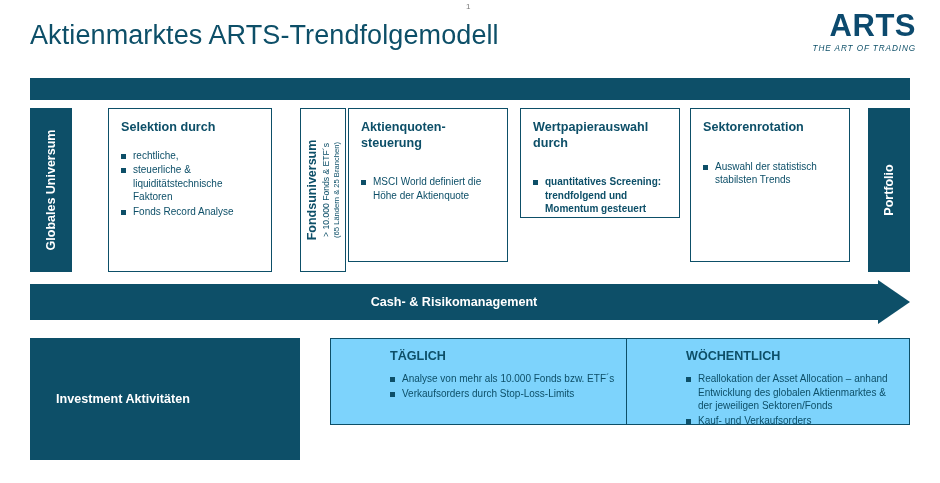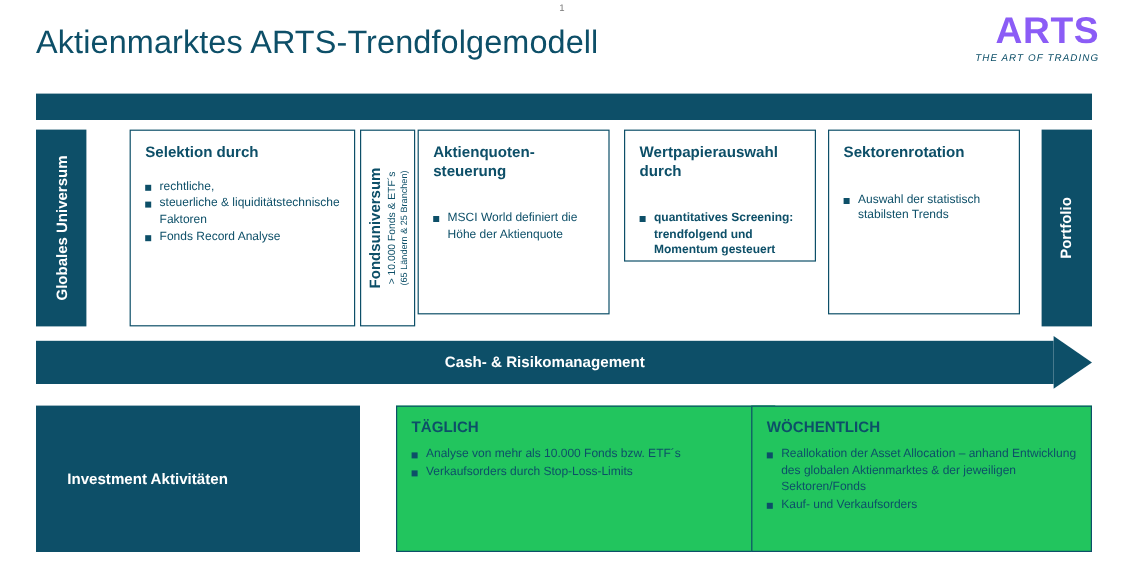--- a/index.html
+++ b/index.html
@@ -40,21 +40,21 @@
   }
   .logo {
     position: absolute;
     right: 24px;
     top: 10px;
     text-align: right;
   }
   .logo-word {
     font-size: 31px;
     font-weight: bold;
-    color: #8b5cf6;
+    color: #0c4a6e;
     letter-spacing: 0.5px;
     line-height: 1;
   }
   .logo-sub {
     font-size: 8.2px;
     color: #0d4f68;
     letter-spacing: 0.9px;
     margin-top: 3px;
     font-style: italic;
   }
@@ -196,24 +196,25 @@
     display: flex;
     align-items: center;
     padding-left: 26px;
     box-sizing: border-box;
     font-size: 12.6px;
     font-weight: bold;
   }
   .panel {
     position: absolute;
     top: 0;
-    height: 122px;
-    background: #22c55e;
+    height: 87px;
+    background: #7dd3fc;
     border: 1.3px solid #0d4f68;
     box-sizing: border-box;
+    padding-left: 47px;
   }
   .panel-head {
     font-size: 12.6px;
     font-weight: bold;
     margin: 10px 10px 0 12px;
   }
   .panel ul.bullets {
     margin-top: 9px;
   }
 </style>
@@ -234,21 +235,21 @@
   <div class="top-bar"></div>
 
   <div class="row1">
 
     <div class="box filled" style="left:0px; width:42px; height:164px;">
       <div class="vert-label">
         <div class="vert-inner">Globales Universum</div>
       </div>
     </div>
 
-    <div class="box outlined" style="left:78px; width:188px; height:164px;">
+    <div class="box outlined" style="left:78px; width:164px; height:164px;">
       <div class="box-head">Selektion durch</div>
       <ul class="bullets">
         <li>rechtliche,</li>
         <li>steuerliche &amp; liquiditätstechnische Faktoren</li>
         <li>Fonds Record Analyse</li>
       </ul>
     </div>
 
     <div class="box outlined" style="left:270px; width:46px; height:164px;">
       <div class="vert-label">

